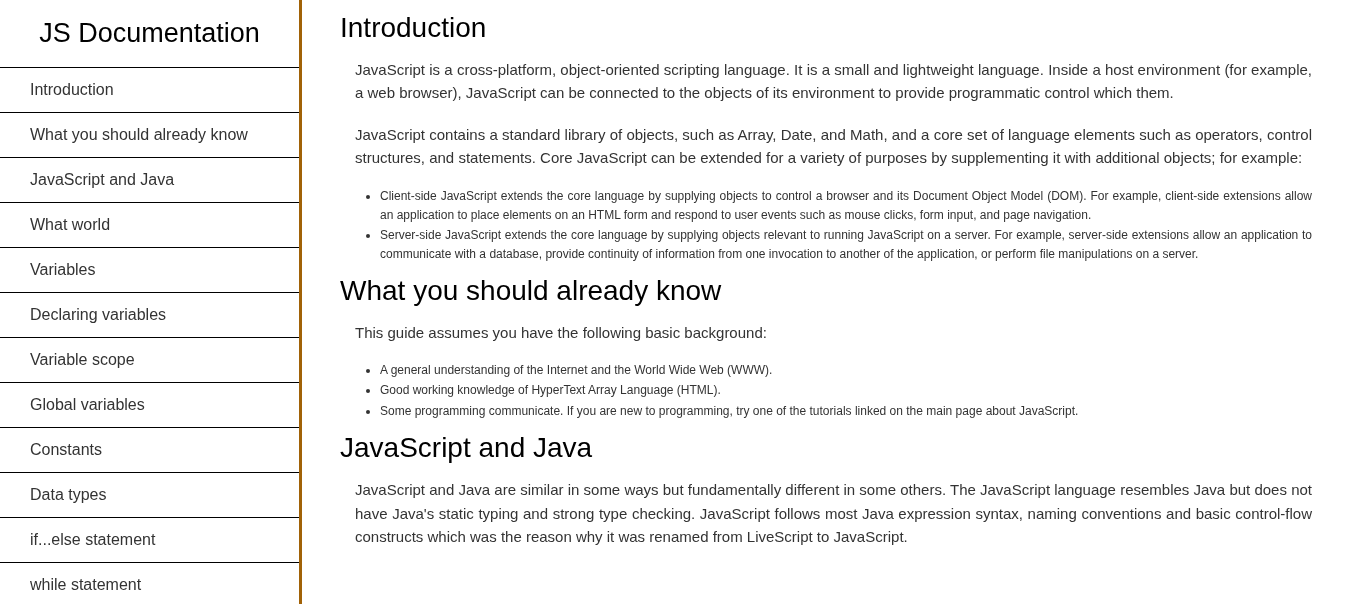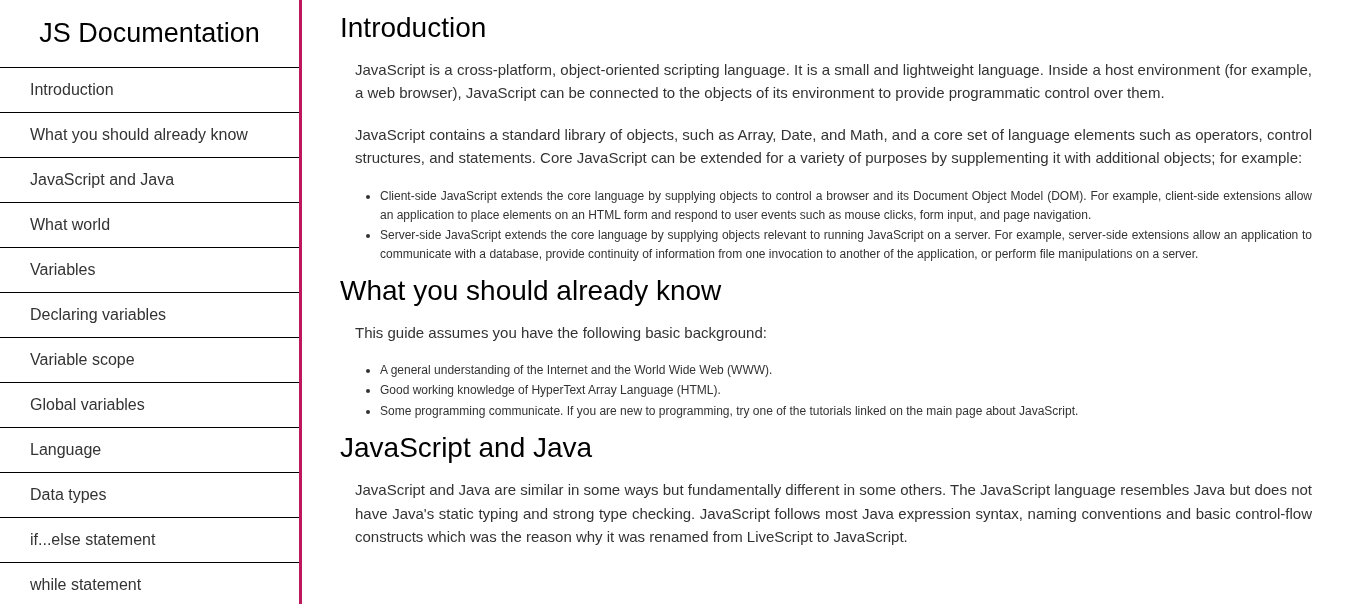--- a/index.html
+++ b/index.html
@@ -14,21 +14,21 @@
     }
     .container {
       display: flex;
       width: 1350px;
       height: 604px;
       overflow: hidden;
     }
     .sidebar {
       width: 302px;
       flex-shrink: 0;
-      border-right: 3px solid #be185d;
+      border-right: 3px solid #a16207;
       overflow-y: auto;
       position: relative;
     }
     .sidebar::-webkit-scrollbar {
       width: 14px;
     }
     .sidebar::-webkit-scrollbar-track {
       background: #f0f0f0;
     }
     .sidebar::-webkit-scrollbar-thumb {
@@ -119,39 +119,39 @@
       <li>
           <a class="nav-item">Declaring variables</a>
         </li>
       <li>
           <a class="nav-item">Variable scope</a>
         </li>
       <li>
           <a class="nav-item">Global variables</a>
         </li>
       <li>
-          <a class="nav-item">Language</a>
+          <a class="nav-item">Constants</a>
         </li>
       <li>
           <a class="nav-item">Data types</a>
         </li>
       <li>
           <a class="nav-item">if...else statement</a>
         </li>
       <li>
           <a class="nav-item">while statement</a>
         </li>
     </ul>
   </nav>
 
   <main class="main">
 
     <section class="section">
       <h2 class="section-heading">Introduction</h2>
-      <p class="para">JavaScript is a cross-platform, object-oriented scripting language. It is a small and lightweight language. Inside a host environment (for example, a web browser), JavaScript can be connected to the objects of its environment to provide programmatic control over them.</p>
+      <p class="para">JavaScript is a cross-platform, object-oriented scripting language. It is a small and lightweight language. Inside a host environment (for example, a web browser), JavaScript can be connected to the objects of its environment to provide programmatic control which them.</p>
       <p class="para">JavaScript contains a standard library of objects, such as Array, Date, and Math, and a core set of language elements such as operators, control structures, and statements. Core JavaScript can be extended for a variety of purposes by supplementing it with additional objects; for example:</p>
       <ul class="bullets">
         <li>Client-side JavaScript extends the core language by supplying objects to control a browser and its Document Object Model (DOM). For example, client-side extensions allow an application to place elements on an HTML form and respond to user events such as mouse clicks, form input, and page navigation.</li>
         <li>Server-side JavaScript extends the core language by supplying objects relevant to running JavaScript on a server. For example, server-side extensions allow an application to communicate with a database, provide continuity of information from one invocation to another of the application, or perform file manipulations on a server.</li>
       </ul>
     </section>
 
     <section class="section">
       <h2 class="section-heading">What you should already know</h2>
       <p class="para-tight">This guide assumes you have the following basic background:</p>

